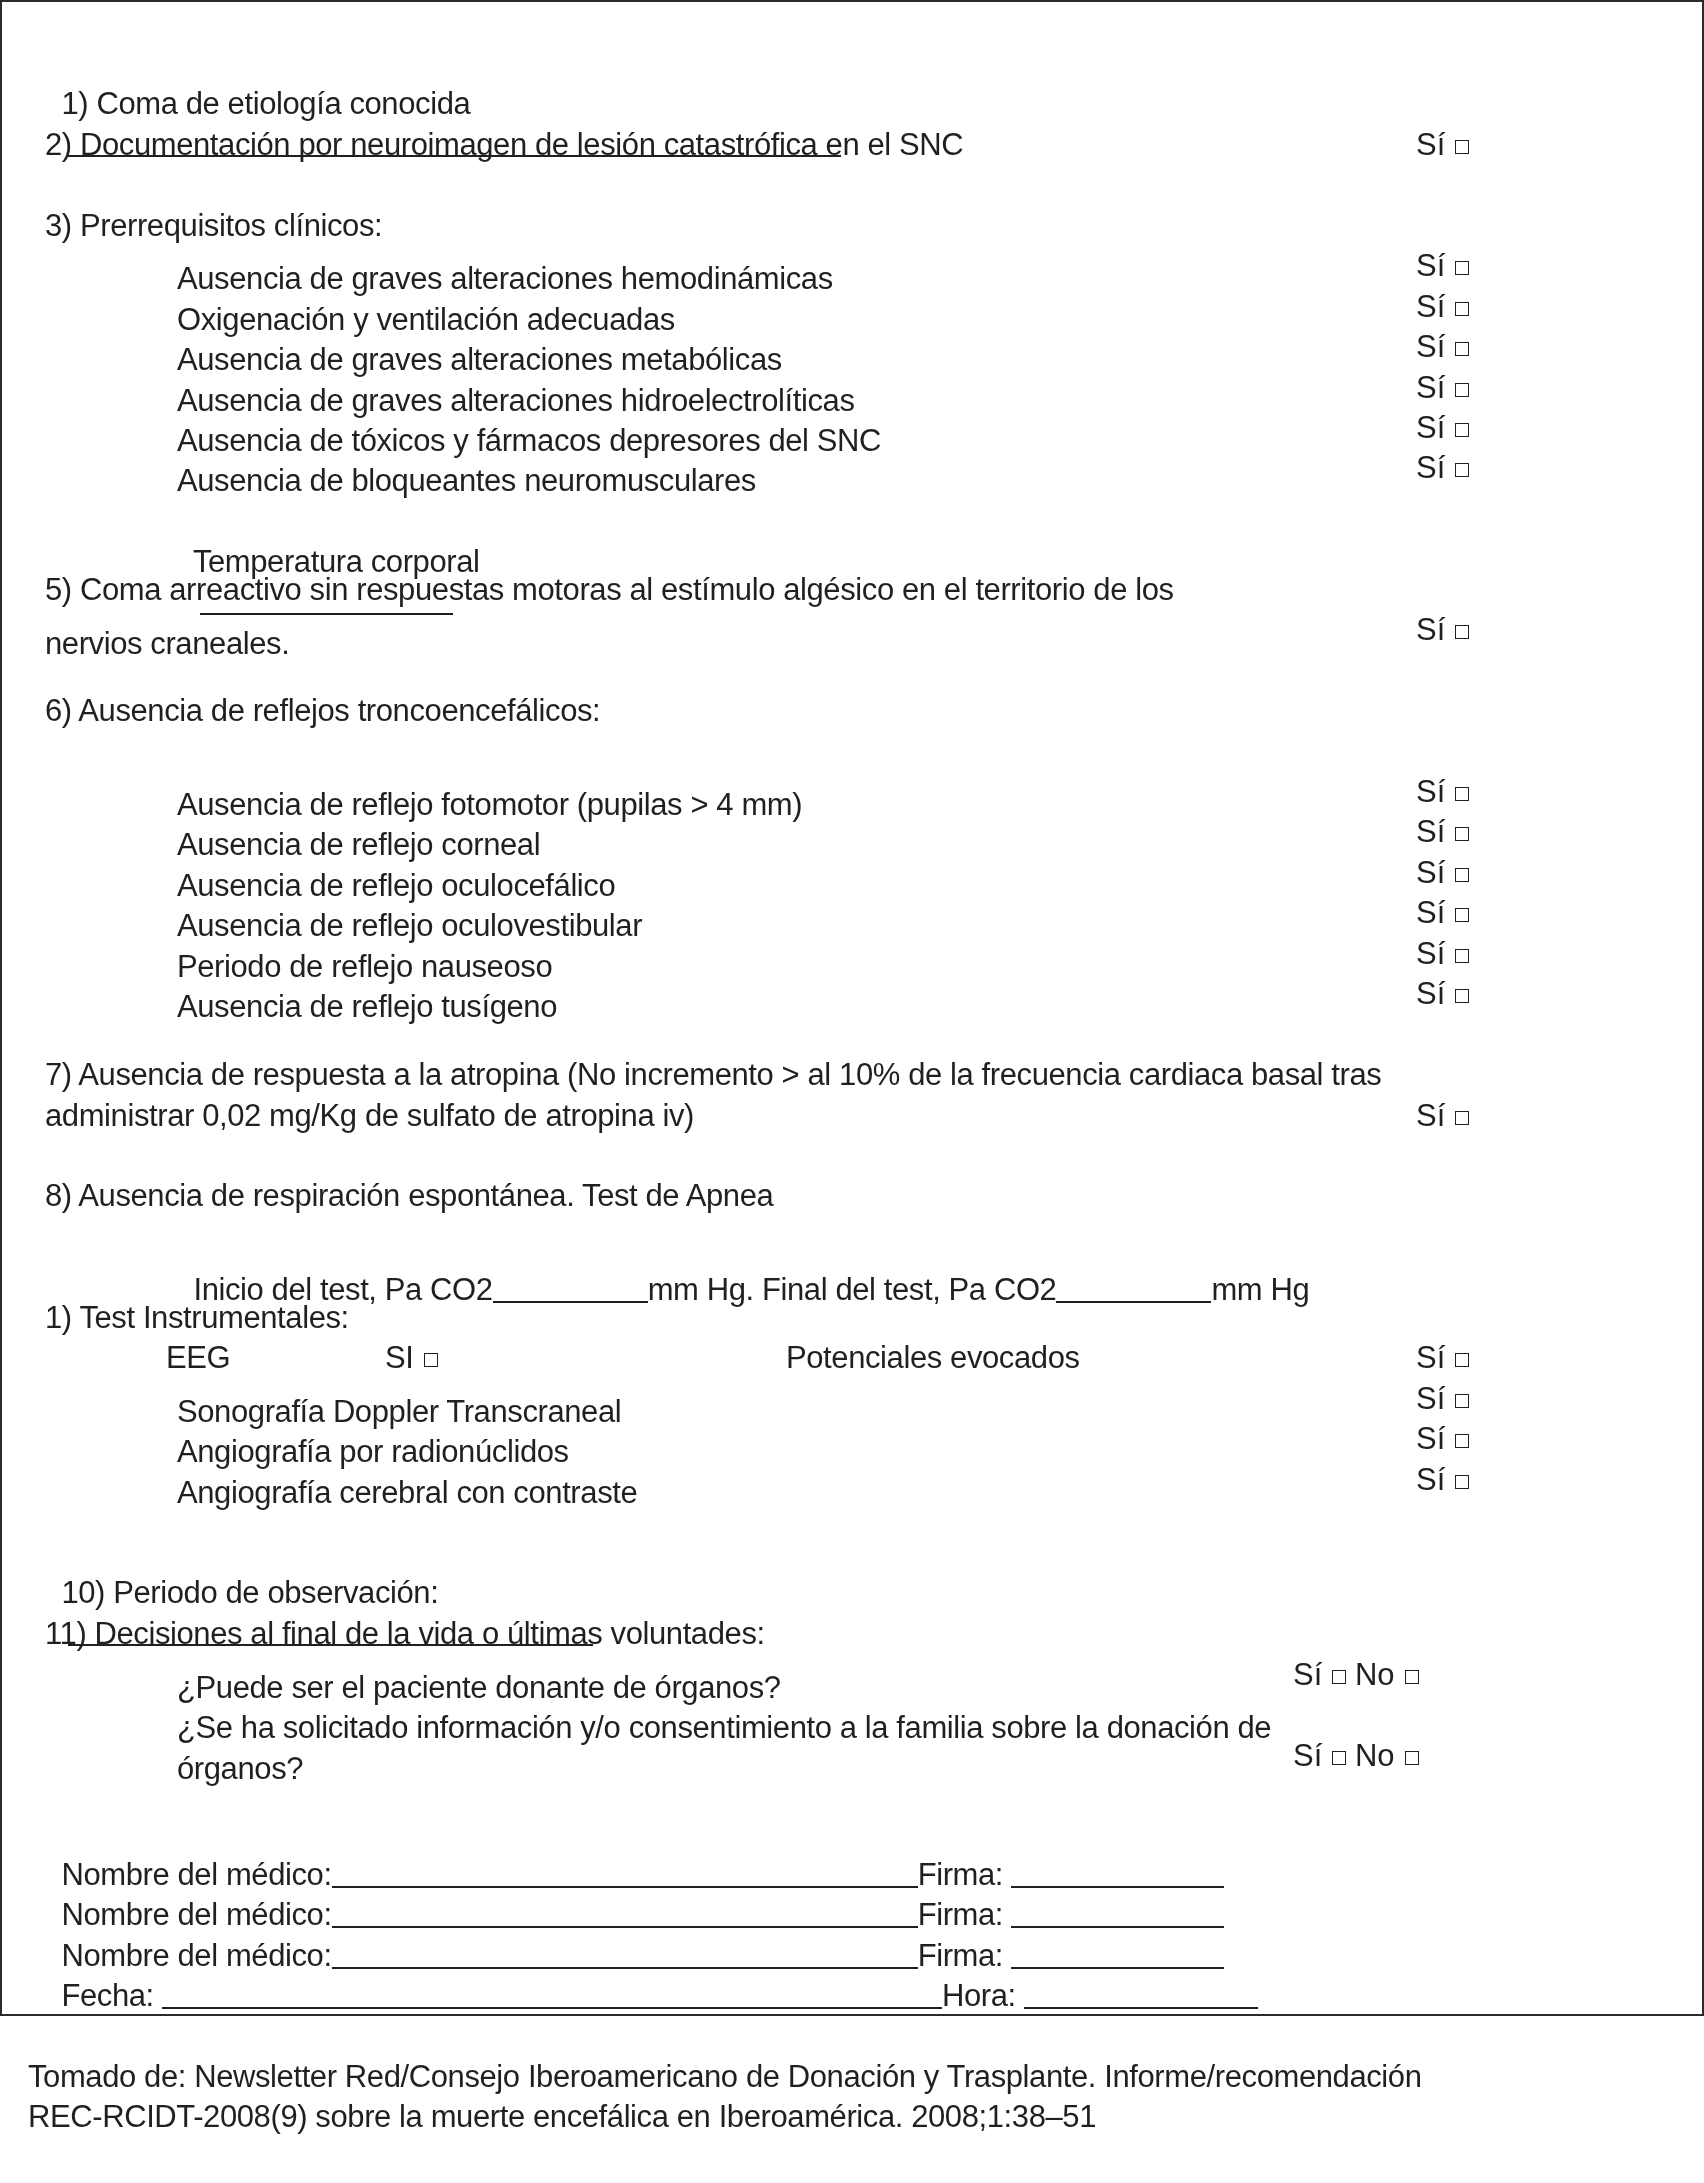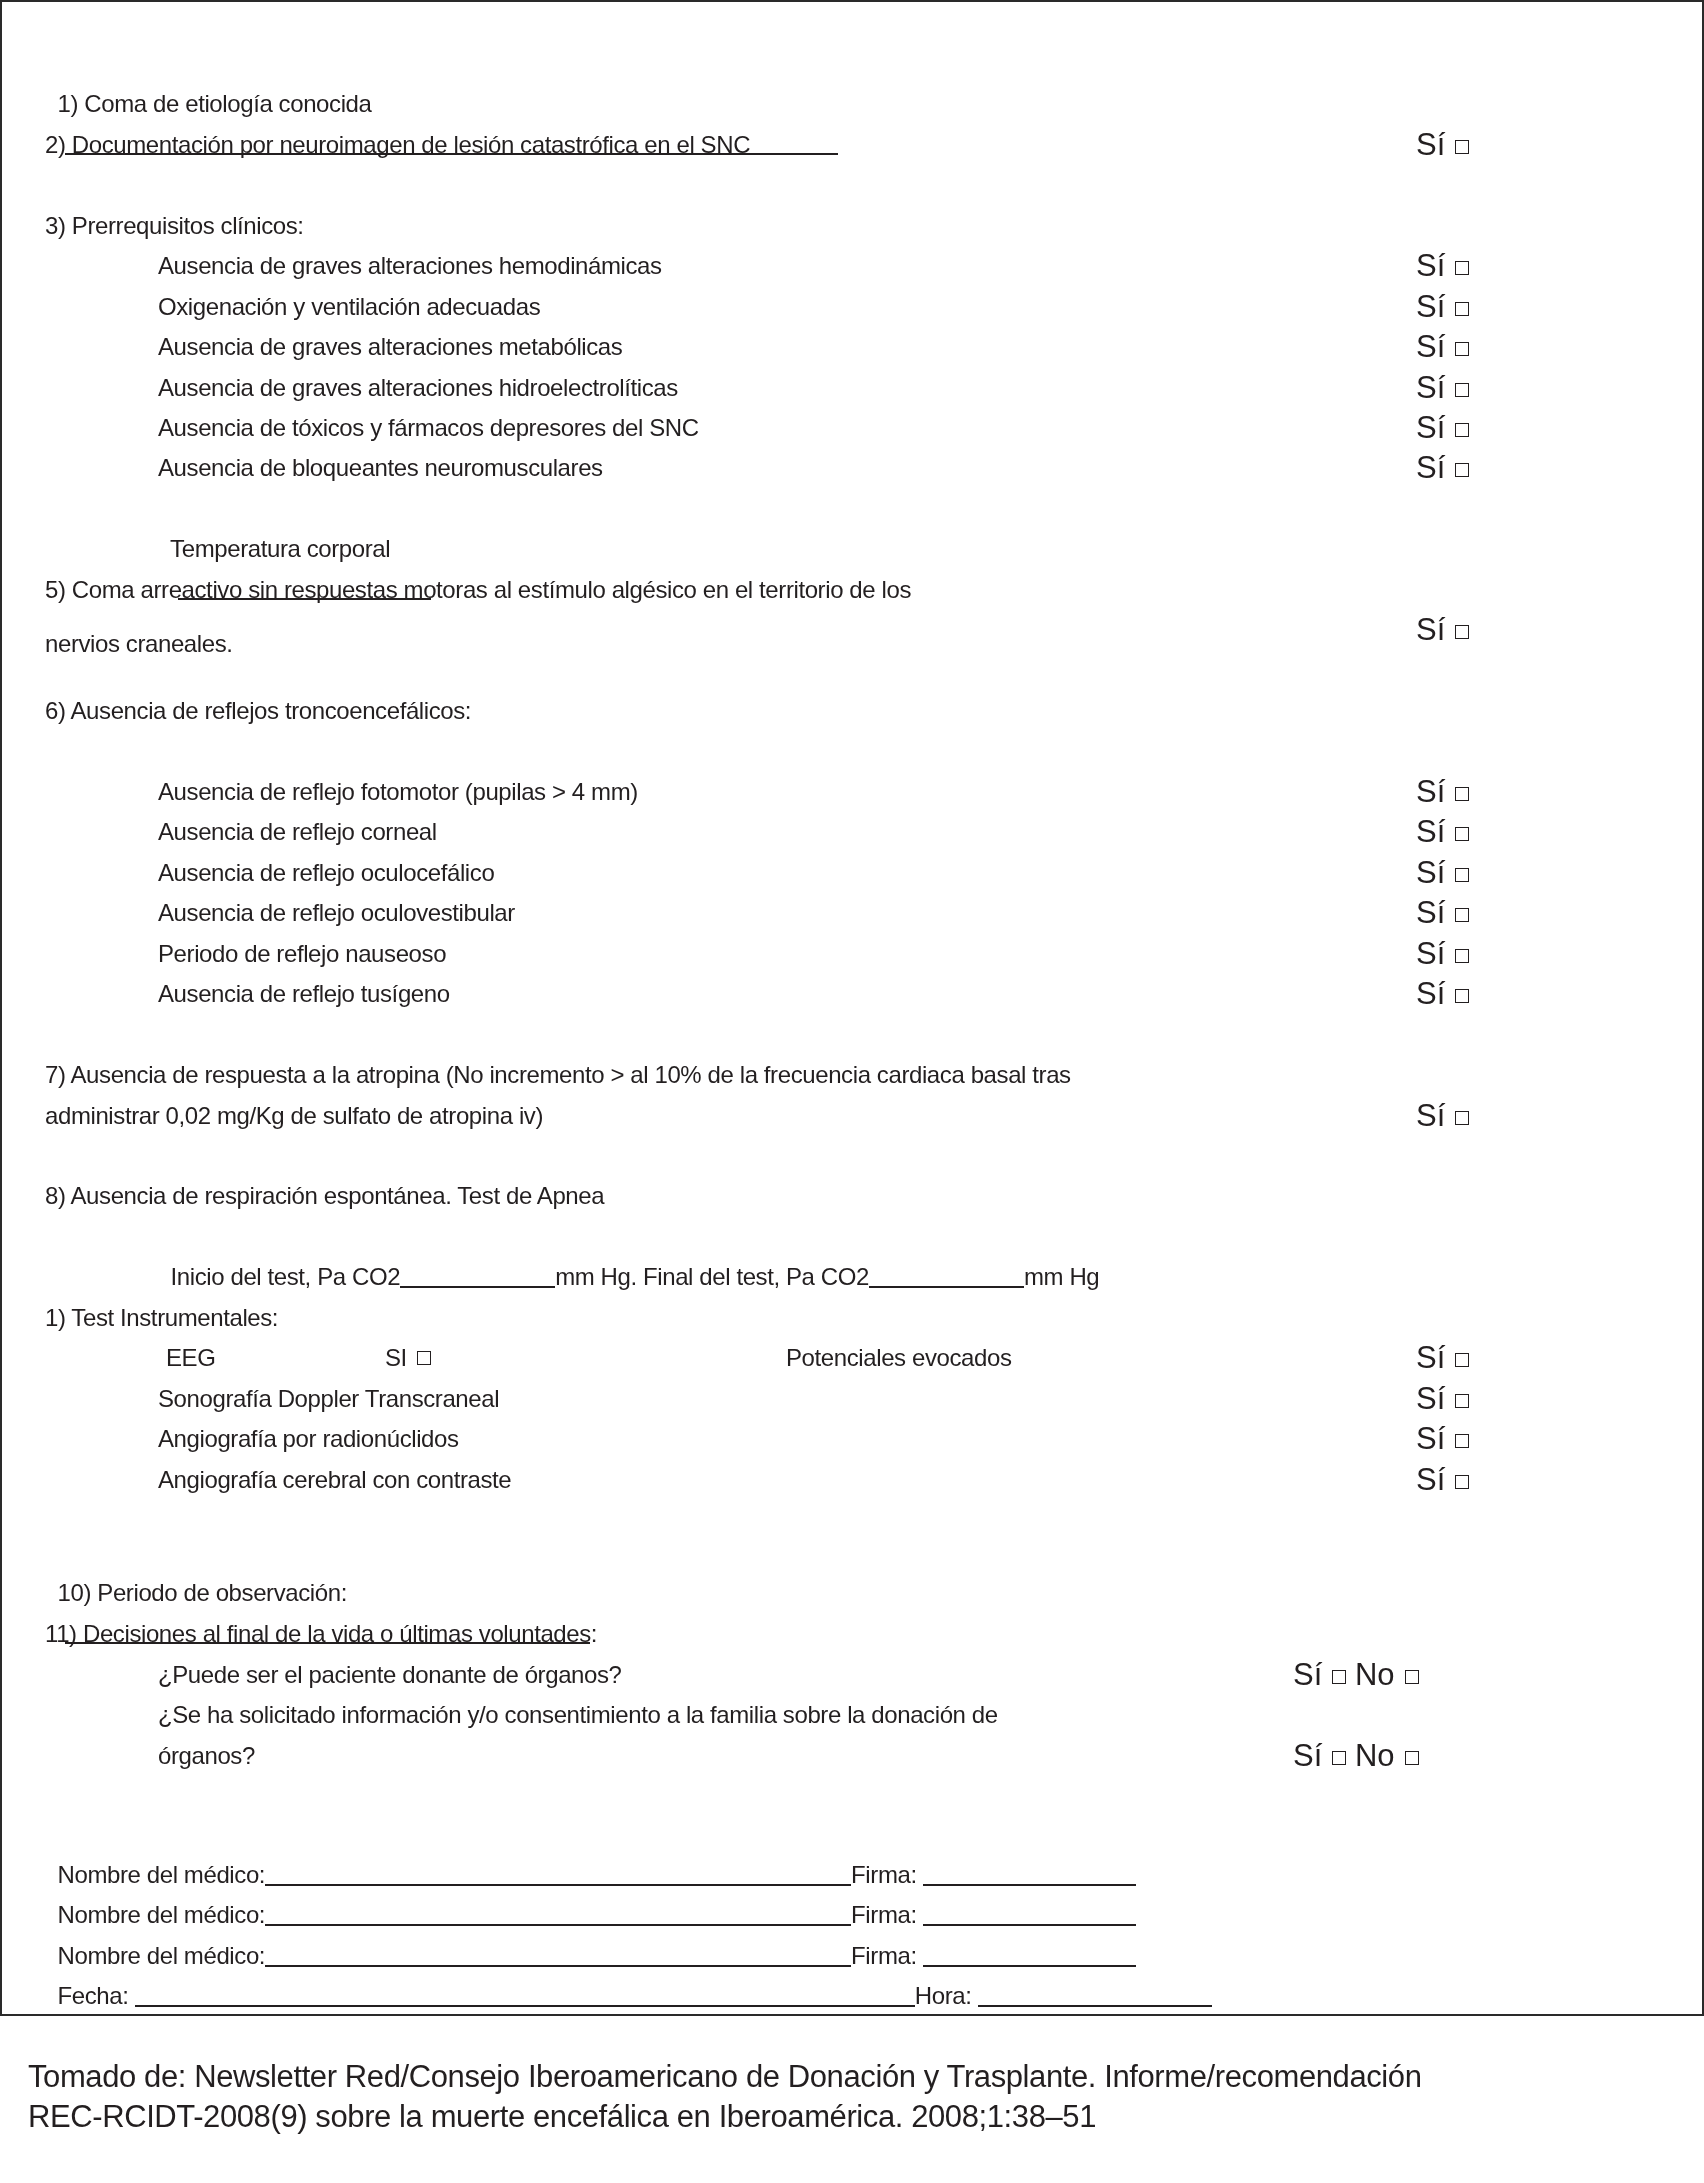--- a/index.html
+++ b/index.html
@@ -1,22 +1,22 @@
 <!DOCTYPE html>
 <html style="font-size:11.4px"><head>
 <meta charset="utf-8">
 <style>
   html, body { margin: 0; padding: 0; background: #ffffff; }
   body { width: 1704px; height: 2183px; position: relative; overflow: hidden;
          font-family: "Liberation Sans", sans-serif; color: #231f20; }
   .frame { position: absolute; left: 0; top: 0; width: 1700px; height: 2012px;
            border: 2.1px solid #2a2a2a; box-sizing: content-box; }
-  .line { position: absolute; font-size: 24px; line-height: 40px; white-space: pre; letter-spacing: -0.4px; }
+  .line { position: absolute; font-size: 31px; line-height: 40px; white-space: pre; letter-spacing: -0.4px; }
   .l0 { left: 45px; }
-  .l1 { left: 158px; }
+  .l1 { left: 177px; margin-top: 13px; }
   .yes { position: absolute; left: 1416px; font-size: 31px; line-height: 40px; white-space: pre; }
   .yesno { position: absolute; left: 1293px; font-size: 31px; line-height: 40px; white-space: pre; }
   .box { display: inline-block; width: 14px; height: 14px; border: 1.4px solid #231f20;
          margin-left: 10px; vertical-align: 0.7px; box-sizing: border-box; }
   .blank { display: inline-block; border-bottom: 2.1px solid #231f20; height: 27px; vertical-align: -2.8px; }
   .cite { position: absolute; left: 4px; font-size: 31px; line-height: 40px; white-space: pre; letter-spacing: -0.4px; padding-left: 24px; }
 </style>
 </head>
 <body>
 

